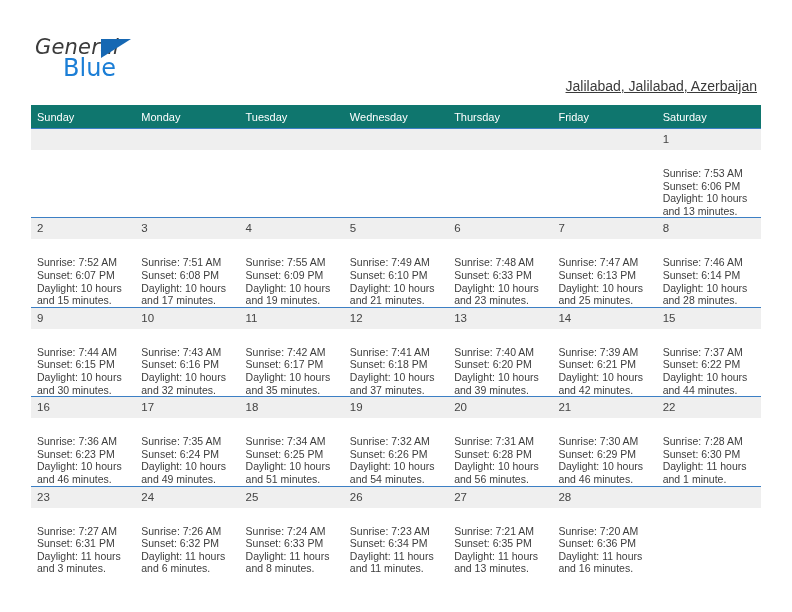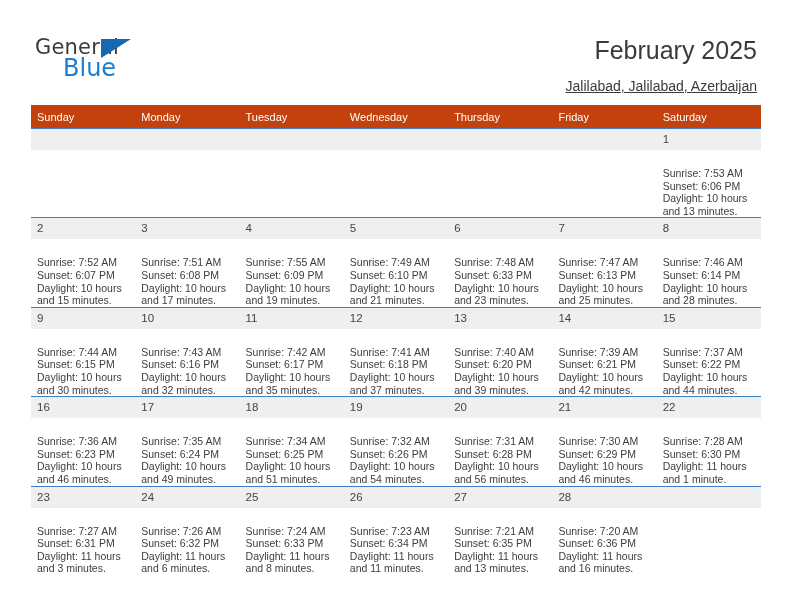--- a/index.html
+++ b/index.html
@@ -39,20 +39,21 @@
   .logo-general {
     position: absolute;
     left: 0;
     top: 0;
     font-size: 21px;
     letter-spacing: 0.2px;
     color: #3b3b3b;
     font-family: "DejaVu Sans", sans-serif;
     font-weight: 400;
     line-height: 22px;
+    font-style: italic;
   }
   .logo-tri {
     position: absolute;
     left: 66px;
     top: 3px;
     width: 0;
     height: 0;
     border-left: 30px solid #1668b3;
     border-bottom: 19px solid transparent;
   }
@@ -88,21 +89,21 @@
   
   .calendar {
     position: absolute;
     left: 31px;
     top: 105px;
     width: 730px;
     border-collapse: collapse;
     table-layout: fixed;
   }
   .calendar th {
-    background: #c2410c;
+    background: #0f766e;
     color: #ffffff;
     font-size: 11px;
     font-weight: normal;
     text-align: left;
     padding: 5px 0 5px 6px;
     height: 13px;
     border: none;
   }
   .calendar td {
     width: 104.28px;
@@ -142,21 +143,20 @@
 <body>
 
 <div class="page">
 
   <div class="header">
     <div class="logo">
       <span class="logo-general">General</span>
       <span class="logo-tri"></span>
       <span class="logo-blue">Blue</span>
     </div>
-    <div class="title">February 2025</div>
     <div class="subtitle">Jalilabad, Jalilabad, Azerbaijan</div>
   </div>
 
   <table class="calendar">
     <thead>
       <tr>
         <th>Sunday</th>
         <th>Monday</th>
         <th>Tuesday</th>
         <th>Wednesday</th>

